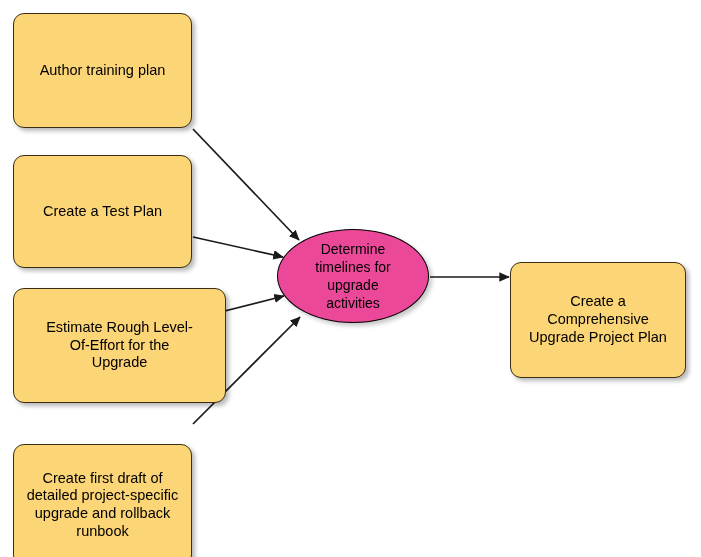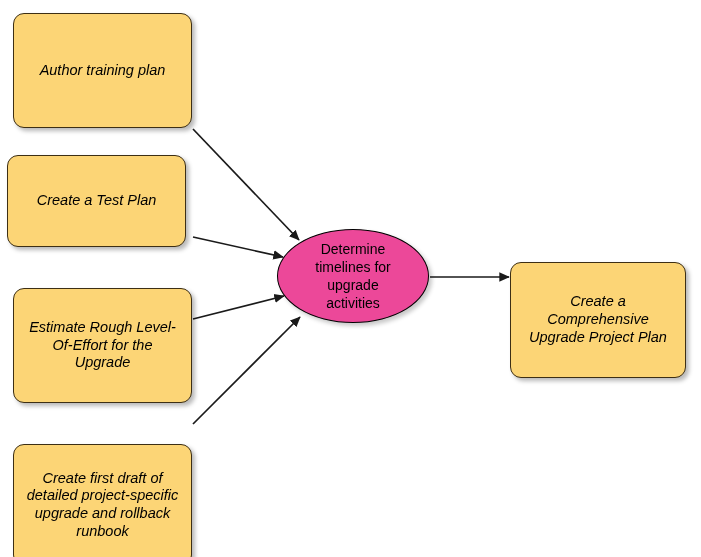--- a/index.html
+++ b/index.html
@@ -34,21 +34,20 @@
     color: #000000;
     line-height: 1.22;
   }
   .task-box {
     background: #fcd576;
     border: 1.6px solid #3d2f15;
     border-radius: 11px;
     box-shadow: 3px 3px 4px rgba(0,0,0,0.28);
     font-size: 14.5px;
     padding: 0 9px;
-    font-style: italic;
   }
   .decision-ellipse {
     background: #ec4899;
     border: 1.8px solid #000000;
     border-radius: 50%;
     box-shadow: 3px 3px 4px rgba(0,0,0,0.22);
     font-size: 14px;
     line-height: 1.3;
     padding: 0 14px;
   }
@@ -77,25 +76,25 @@
 
     <line x1="193" y1="424" x2="300" y2="317" stroke="#1a1a1a" stroke-width="1.7" marker-end="url(#arrow)"></line>
 
     <line x1="430" y1="277" x2="509" y2="277" stroke="#1a1a1a" stroke-width="1.7" marker-end="url(#arrow)"></line>
   </svg>
 
   <div class="node task-box" style="left:13px; top:13px; width:179px; height:115px;">
     <span class="node-label">Author training plan</span>
   </div>
 
-  <div class="node task-box" style="left:7px; top:155px; width:179px; height:92px;">
+  <div class="node task-box" style="left:13px; top:155px; width:179px; height:113px;">
     <span class="node-label">Create a Test Plan</span>
   </div>
 
-  <div class="node task-box" style="left:13px; top:288px; width:179px; height:115px;">
+  <div class="node task-box" style="left:13px; top:288px; width:213px; height:115px;">
     <span class="node-label">Estimate Rough Level-
 Of-Effort for the
 Upgrade</span>
   </div>
 
   <div class="node task-box" style="left:13px; top:444px; width:179px; height:122px;">
     <span class="node-label">Create first draft of
 detailed project-specific
 upgrade and rollback
 runbook</span>

